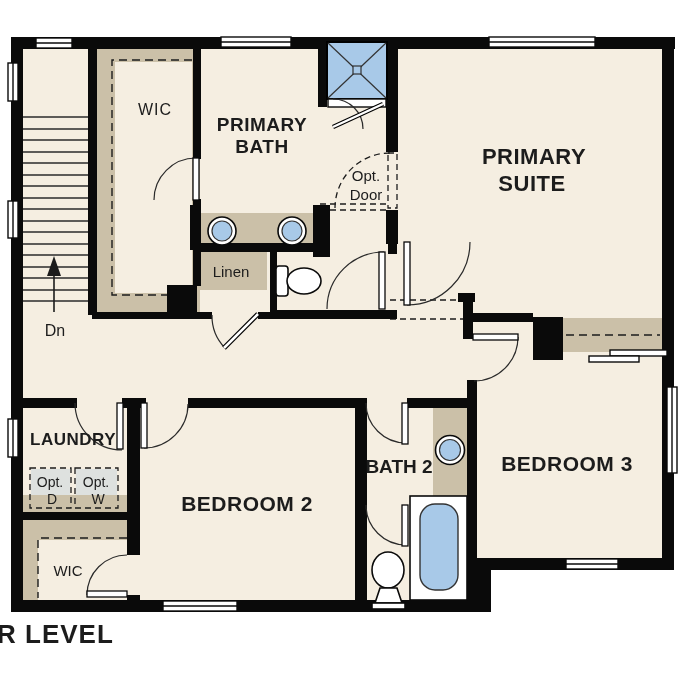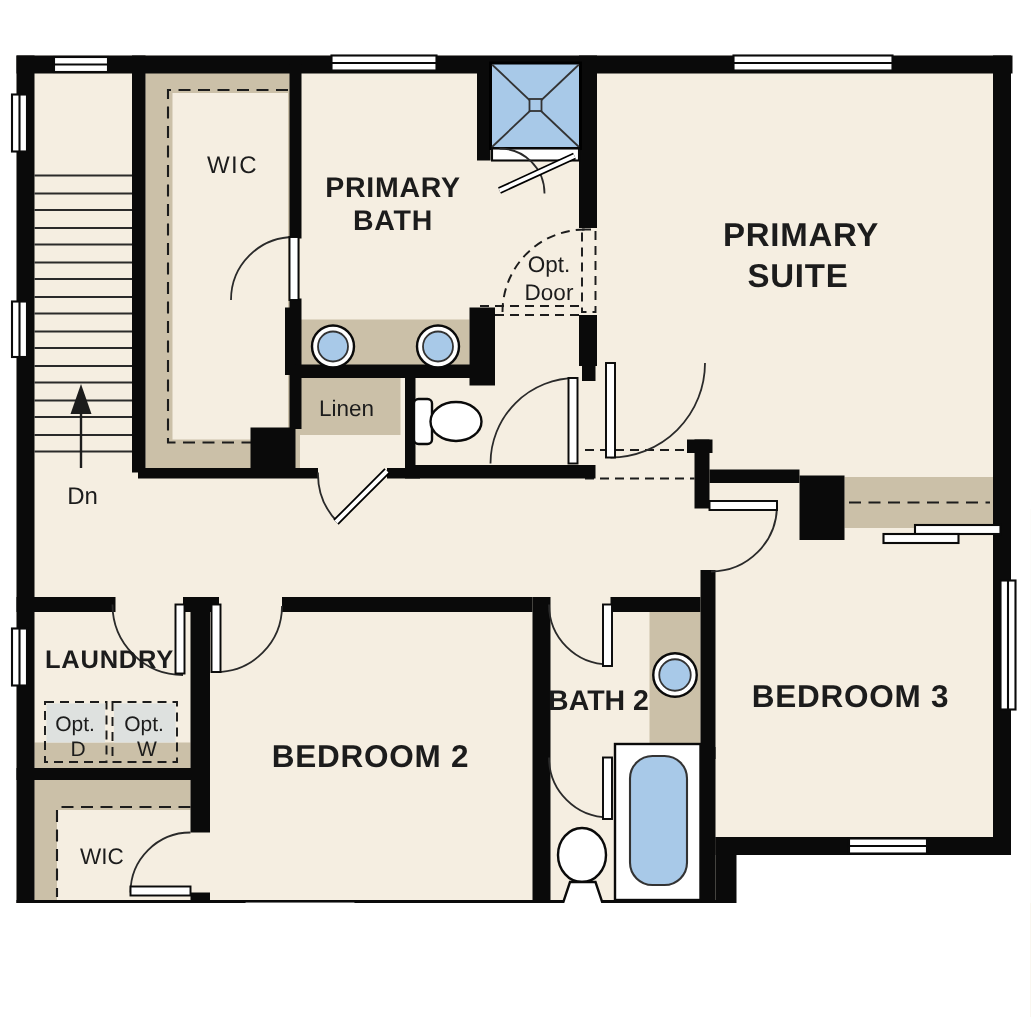--- a/index.html
+++ b/index.html
@@ -1,16 +1,16 @@
 <!DOCTYPE html>
 <html style="--c-bg: #ffffff; --c-floor: #f5eee1; --c-closet: #cbc0a8; --c-fixture: #a8c9e8; --c-wall: #0a0a0a; --c-optional_fill: #dee1df; --c-text: #1c1c1c;"><head>
 <meta charset="utf-8">
 <style>
   html,body{margin:0;padding:0;background:#fff;}
-  .page{position:relative;width:687px;height:602px;background:var(--c-bg,#fff);overflow:hidden;
+  .page{position:relative;width:687px;height:687px;background:var(--c-bg,#fff);overflow:hidden;
         font-family:"Liberation Sans",sans-serif;}
   svg{position:absolute;left:0;top:0;}
   .floor{fill:var(--c-floor,#f5eee1);}
   .outside{fill:var(--c-bg,#ffffff);}
   .tan{fill:var(--c-closet,#cbc0a8);}
   .blue{fill:var(--c-fixture,#a8c9e8);}
   .wallf{fill:var(--c-wall,#000);}
   .win{fill:#ffffff;stroke:var(--c-wall,#000);stroke-width:1.4;}
   .leaf{fill:#ffffff;stroke:var(--c-wall,#000);stroke-width:1.3;}
   .arc{fill:none;stroke:#2a2a2a;stroke-width:1.2;}

